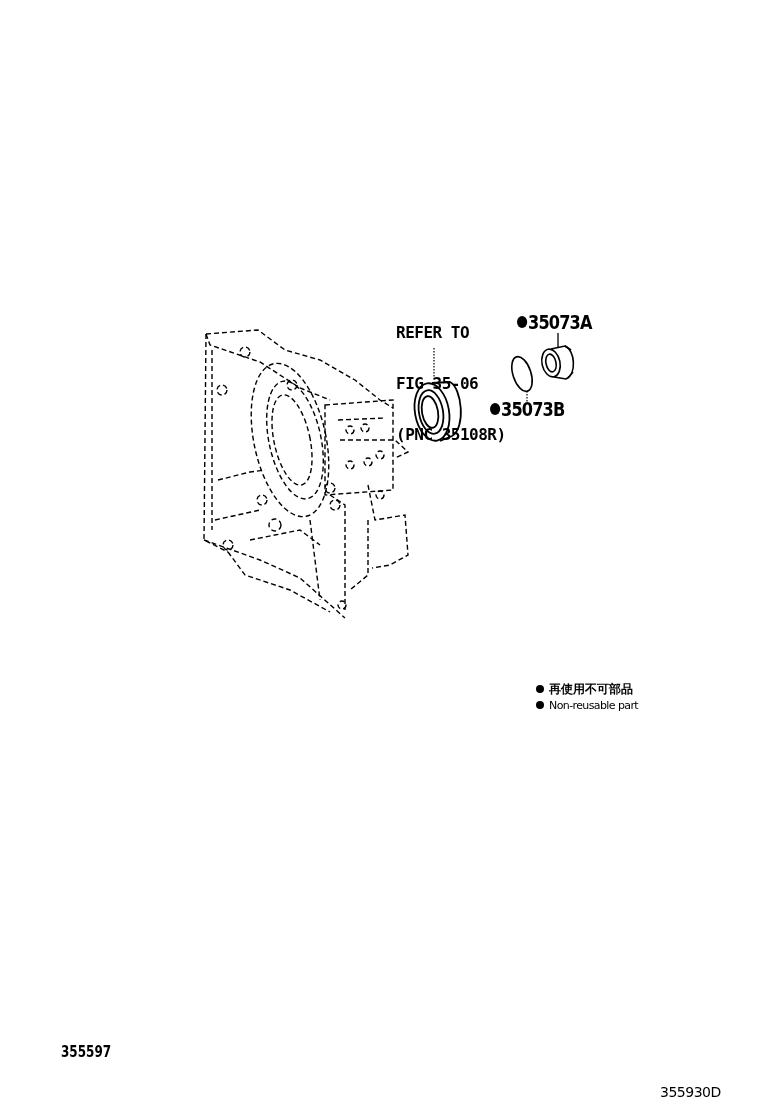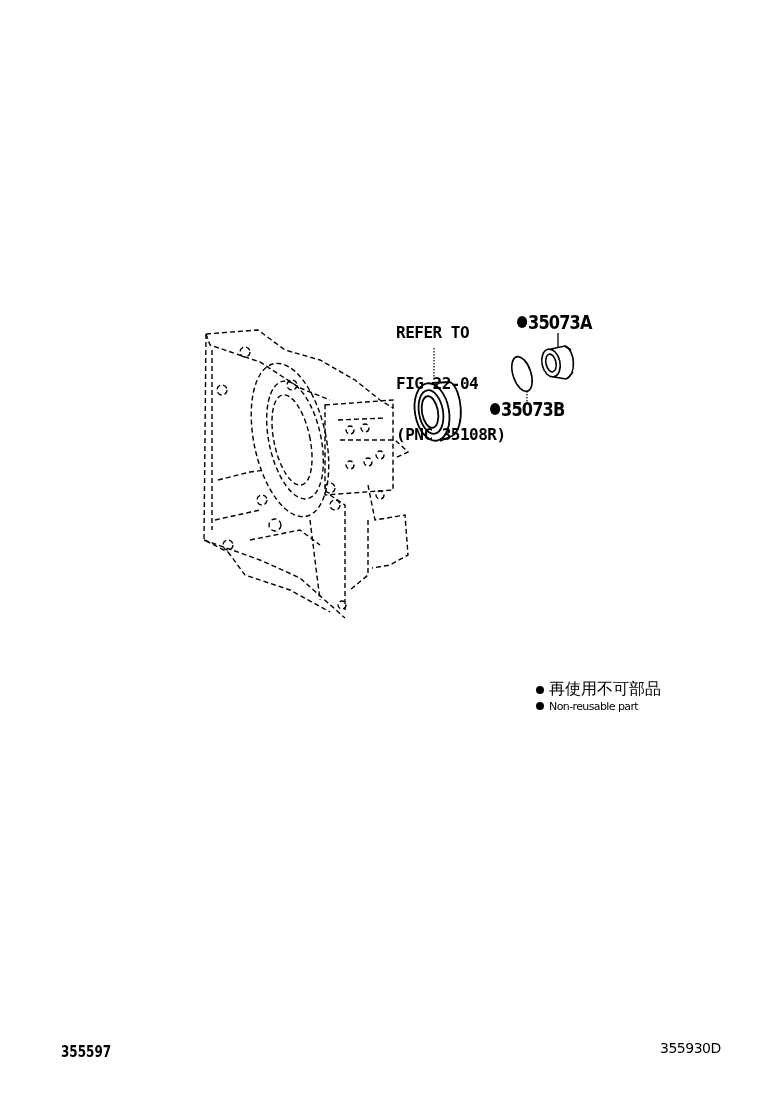--- a/index.html
+++ b/index.html
@@ -3,21 +3,21 @@
   <meta charset="utf-8">
   <style>
     html, body { margin: 0; padding: 0; background: #ffffff; }
     body { width: 760px; height: 1112px; position: relative; overflow: hidden; font-family: "DejaVu Sans", sans-serif; color: #000; }
     .abs { position: absolute; }
     .callout { font-family: "DejaVu Sans Mono", monospace; font-weight: bold; font-size: 16px; line-height: 17px; letter-spacing: -0.5px; white-space: pre; }
     .partno { font-family: "DejaVu Sans", sans-serif; font-weight: bold; font-size: 19px; letter-spacing: -1px; transform: scaleX(0.85); transform-origin: left center; white-space: nowrap; }
     .partno .dot { display: inline-block; width: 12px; height: 12px; border-radius: 50%; background: #000; margin-right: 1px; vertical-align: 1px; }
     .legend { font-size: 11px; line-height: 16px; white-space: nowrap; }
     .legend .dot { display: inline-block; width: 8px; height: 8px; border-radius: 50%; background: #000; margin-right: 5px; vertical-align: 0px; }
-    .legend .jp { font-weight: normal; font-size: 16px; }
+    .legend .jp { font-weight: bold; font-size: 12px; }
     .legend .en { letter-spacing: -0.6px; margin-top: 44px; }
     .code-left { font-family: "DejaVu Sans", sans-serif; font-weight: bold; font-size: 15px; transform: scaleX(0.8); transform-origin: left center; }
     .code-right { font-family: "DejaVu Sans", sans-serif; font-size: 14px; letter-spacing: -0.5px; }
     svg { position: absolute; left: 0; top: 0; }
   </style>
 </head>
 <body>
 
 <svg width="760" height="1112" viewBox="0 0 760 1112" xmlns="http://www.w3.org/2000/svg">
 
@@ -84,31 +84,31 @@
     <ellipse cx="551" cy="363" rx="9" ry="14" transform="rotate(-12 551 363)"></ellipse>
     <ellipse cx="551" cy="363" rx="5" ry="9" transform="rotate(-12 551 363)"></ellipse>
     <path d="M551 349 L565 346 C575 350 577 374 566 379 L554 377"></path>
     <path d="M565 346 L571 350 M568 378 L573 372"></path>
   </g>
   <line x1="558" y1="333" x2="558" y2="348" stroke="#000" stroke-width="1.3"></line>
 </svg>
 
 <div class="abs callout" style="left:396px; top:290px;">
   <div>REFER TO</div>
-  <div>FIG 22-04</div>
+  <div>FIG 35-06</div>
   <div>(PNC 35108R)</div>
 </div>
 
 <div class="abs partno" style="left:517px; top:311px;">
   <span class="dot"></span><span>35073A</span>
 </div>
 
 <div class="abs partno" style="left:490px; top:398px;">
   <span class="dot"></span><span>35073B</span>
 </div>
 
 <div class="abs legend" style="left:536px; top:681px;">
   <div><span class="dot"></span><span class="jp">再使用不可部品</span></div>
   <div><span class="dot"></span><span class="en">Non-reusable part</span></div>
 </div>
 
 <div class="abs code-left" style="left:61px; top:1043px;">355597</div>
-<div class="abs code-right" style="left:660px; top:1040px;">355930D</div>
+<div class="abs code-right" style="left:660px; top:1084px;">355930D</div>
 
 </body></html>

